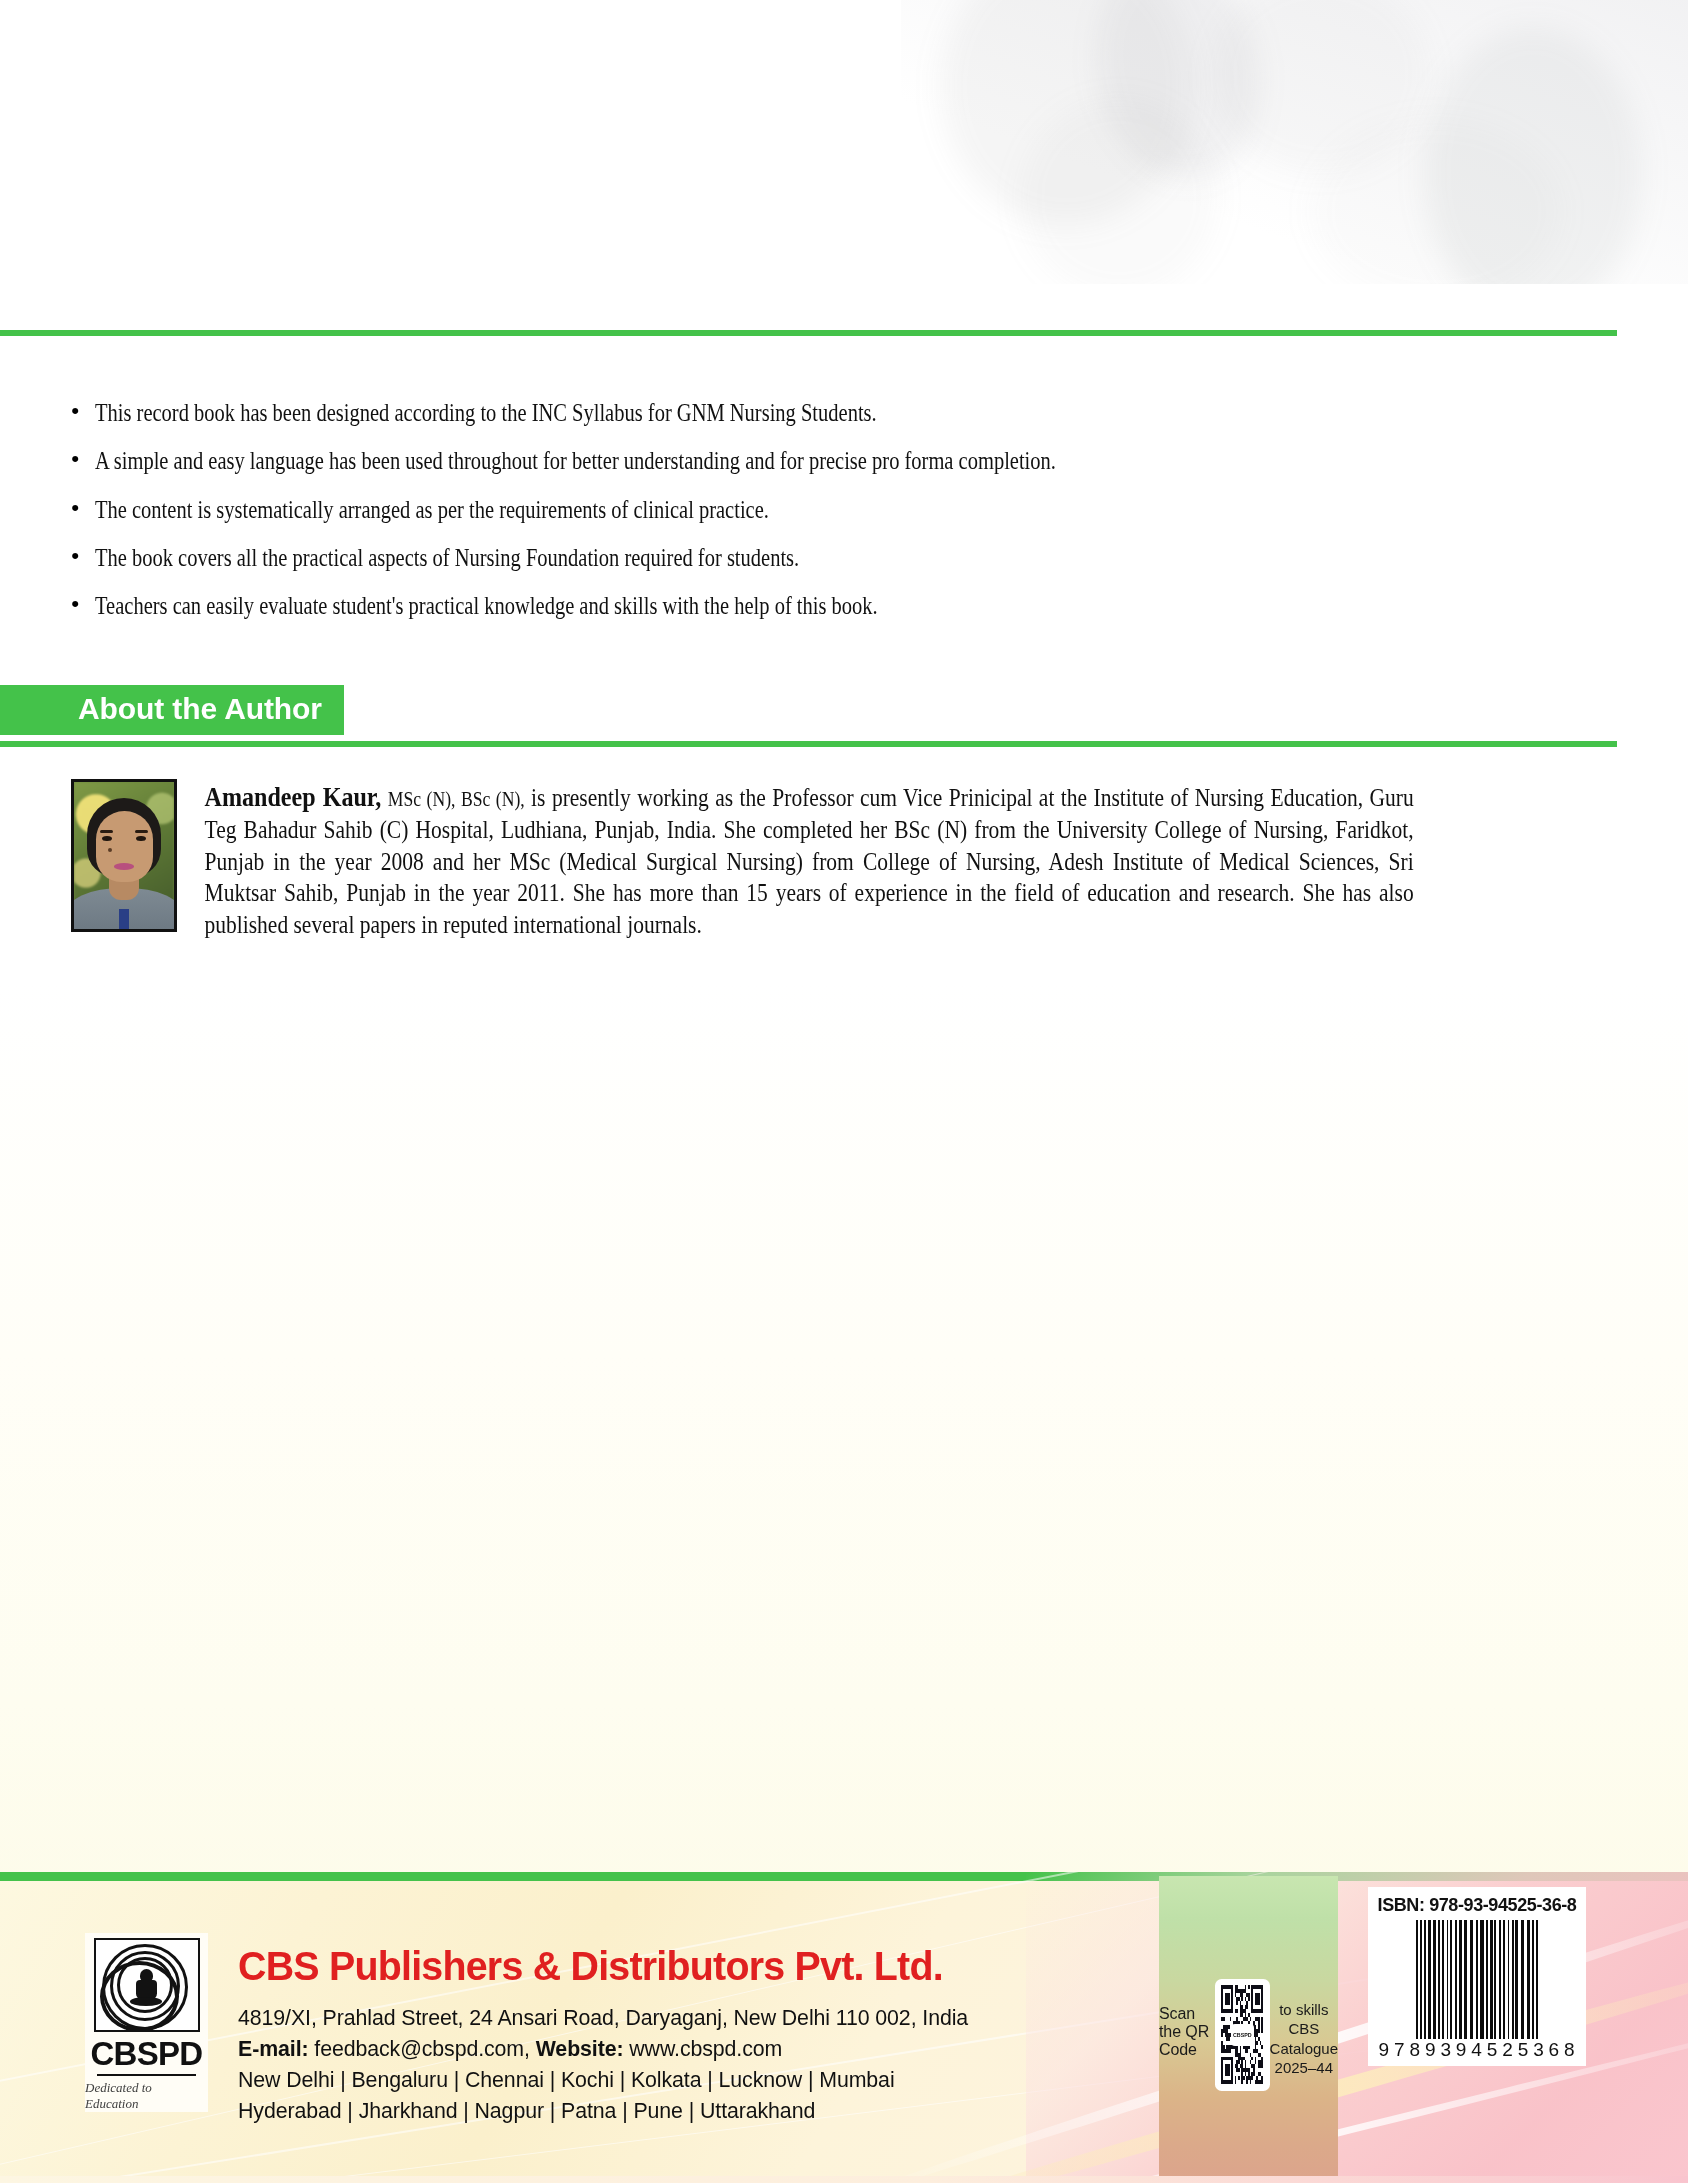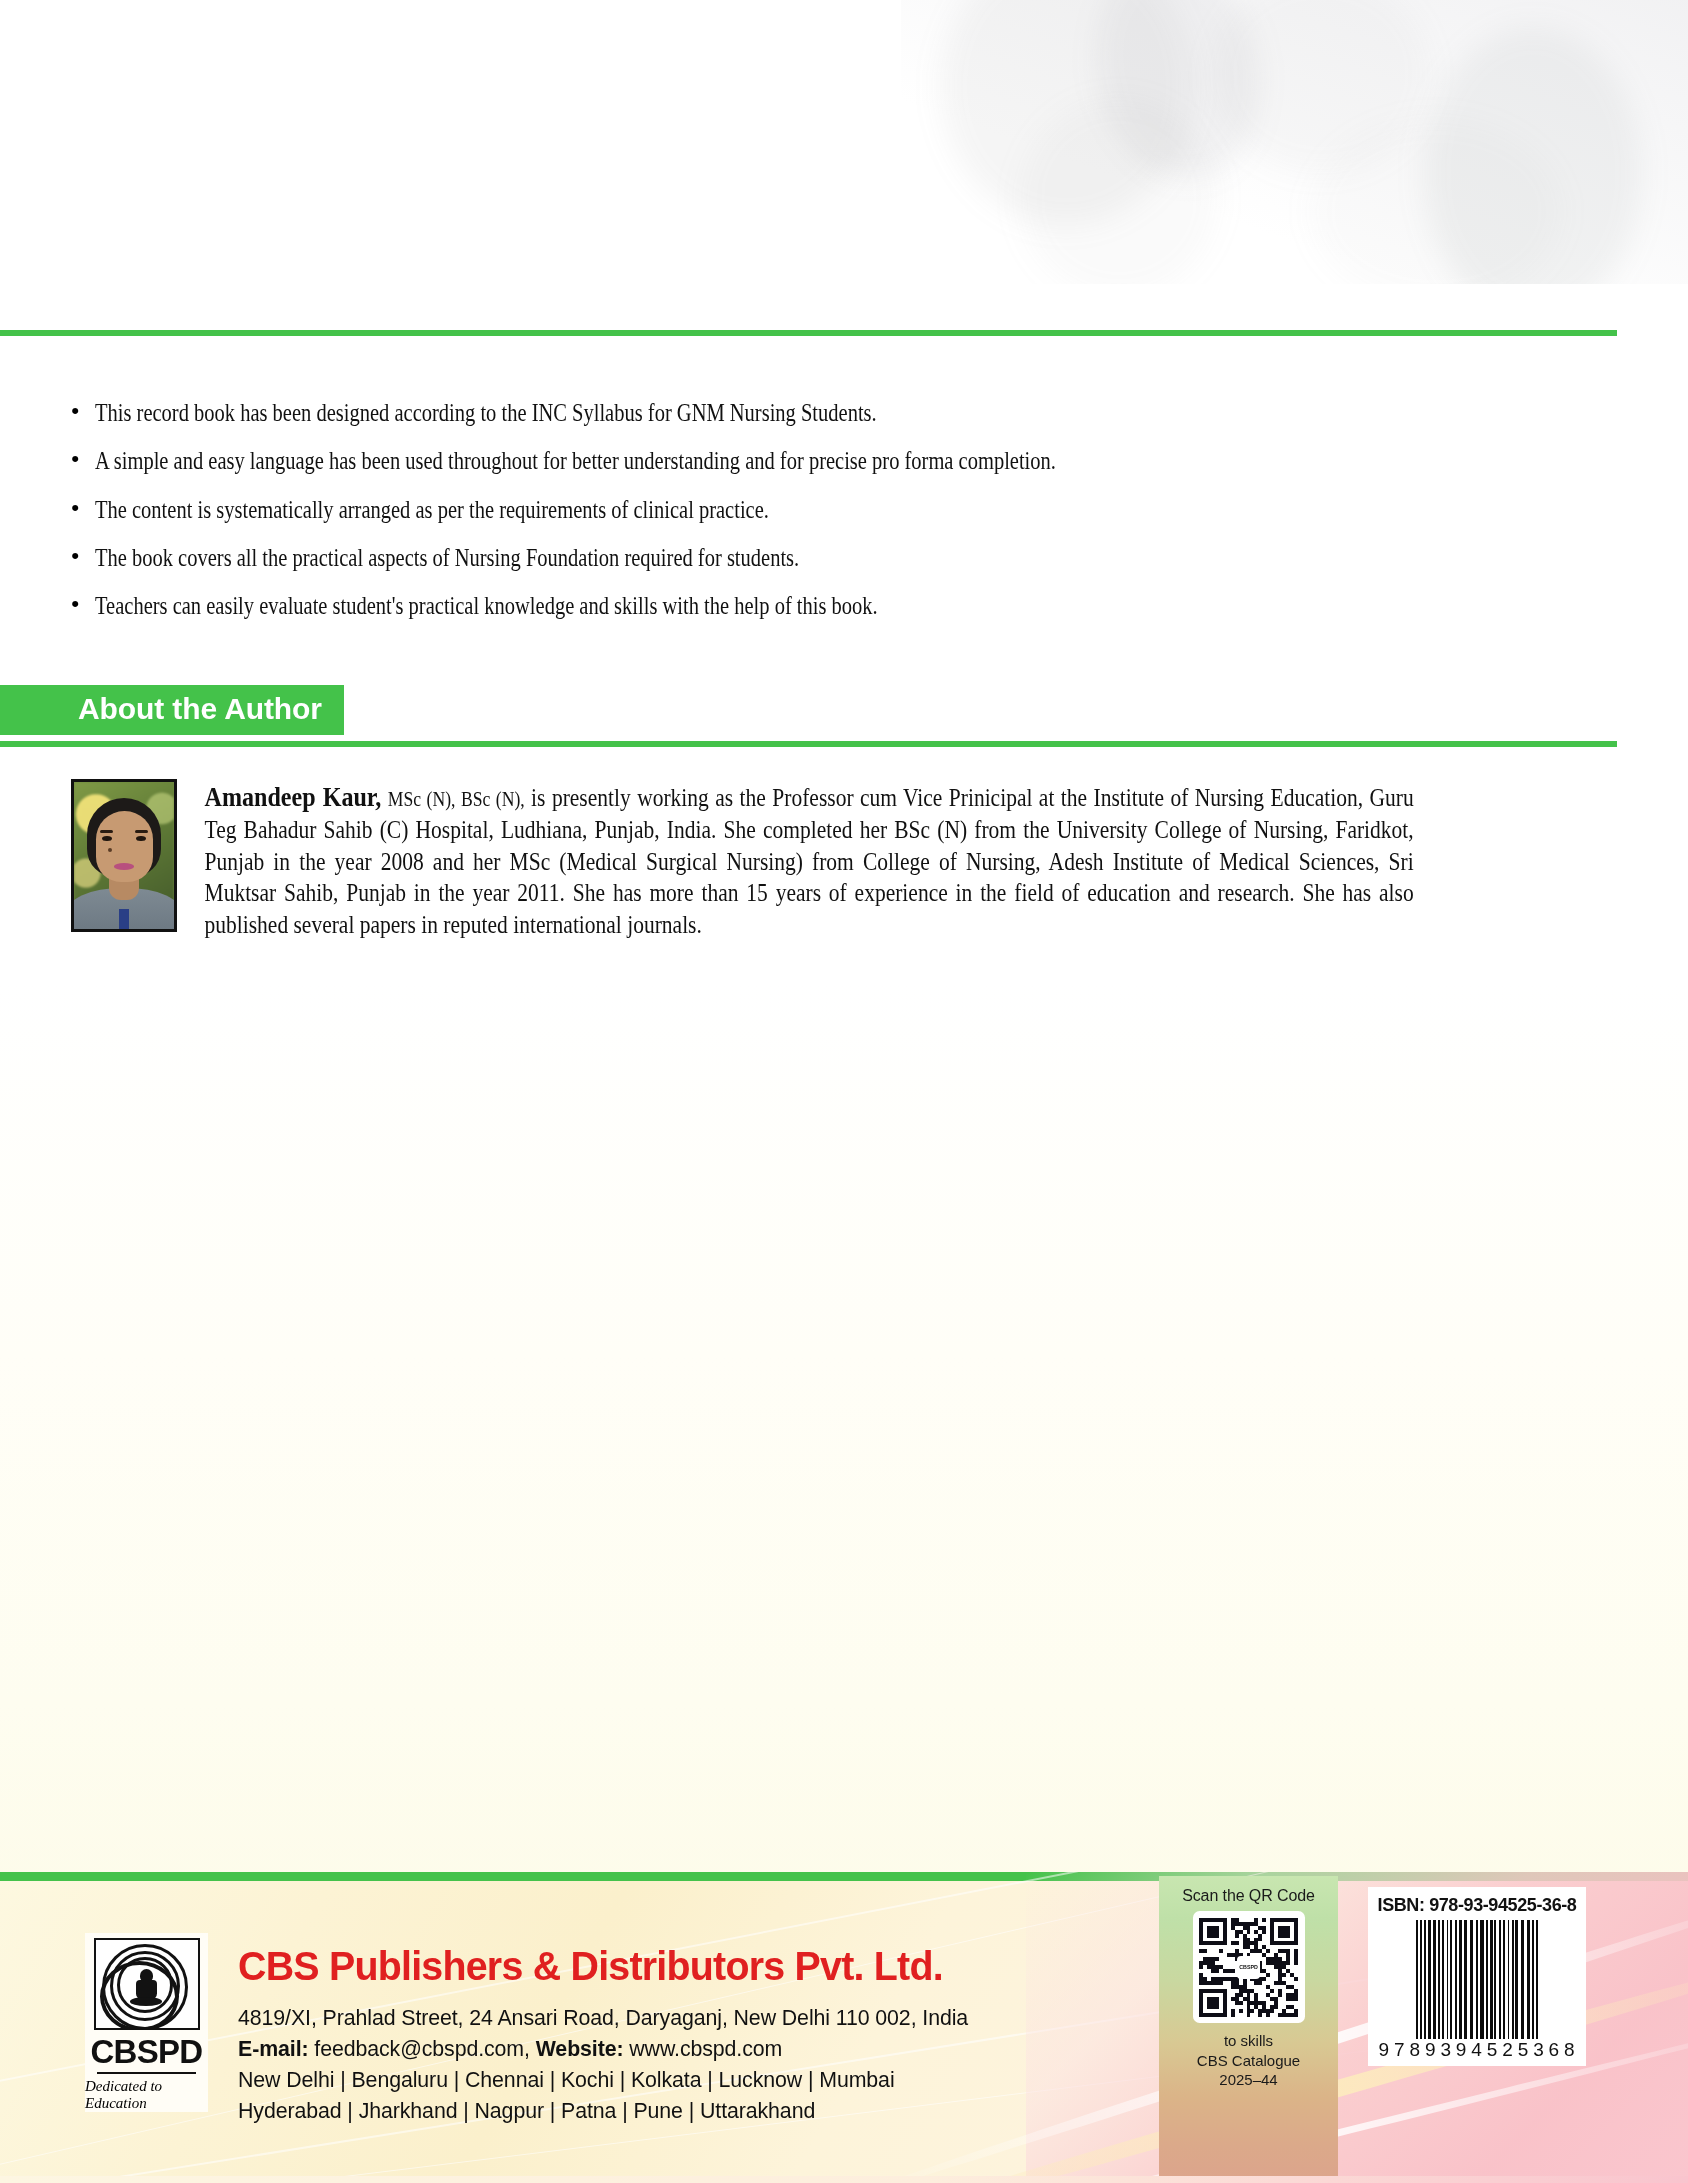--- a/index.html
+++ b/index.html
@@ -361,22 +361,22 @@
     color: #111;
     margin-top: 5.3px;
     line-height: 1.0;
   }
   #logo .ul {
     width: 99px; height: 2.6px; background: #111; margin-top: 3.3px;
   }
   #logo .tag {
     font-family: "Liberation Serif", serif;
     font-style: italic;
-    font-size: 15px;
-    color: #000000;
+    font-size: 13px;
+    color: #404040;
     margin-top: 4px;
   }
 
   
   #pubinfo {
     position: absolute;
     left: 238px; top: 74px;
     width: 860px;
   }
   #pubinfo .pubname {
@@ -406,21 +406,21 @@
     width: 179px; height: 307px;
     background: linear-gradient(180deg,
       #c8e6b0 0%,
       #bfe0a8 14%,
       #c9d8a0 34%,
       #d8c993 54%,
       #dbb488 72%,
       #dba98a 88%,
       #dca48c 100%);
     display: flex;
-    flex-direction: column;
+    flex-direction: row;
     align-items: center;
     padding-top: 10.6px;
   }
   #qrpanel .qtop {
     font-size: 16px;
     color: #1a1a1a;
     letter-spacing: -0.1px;
     margin-bottom: 6.6px;
   }
   #qrcode {

